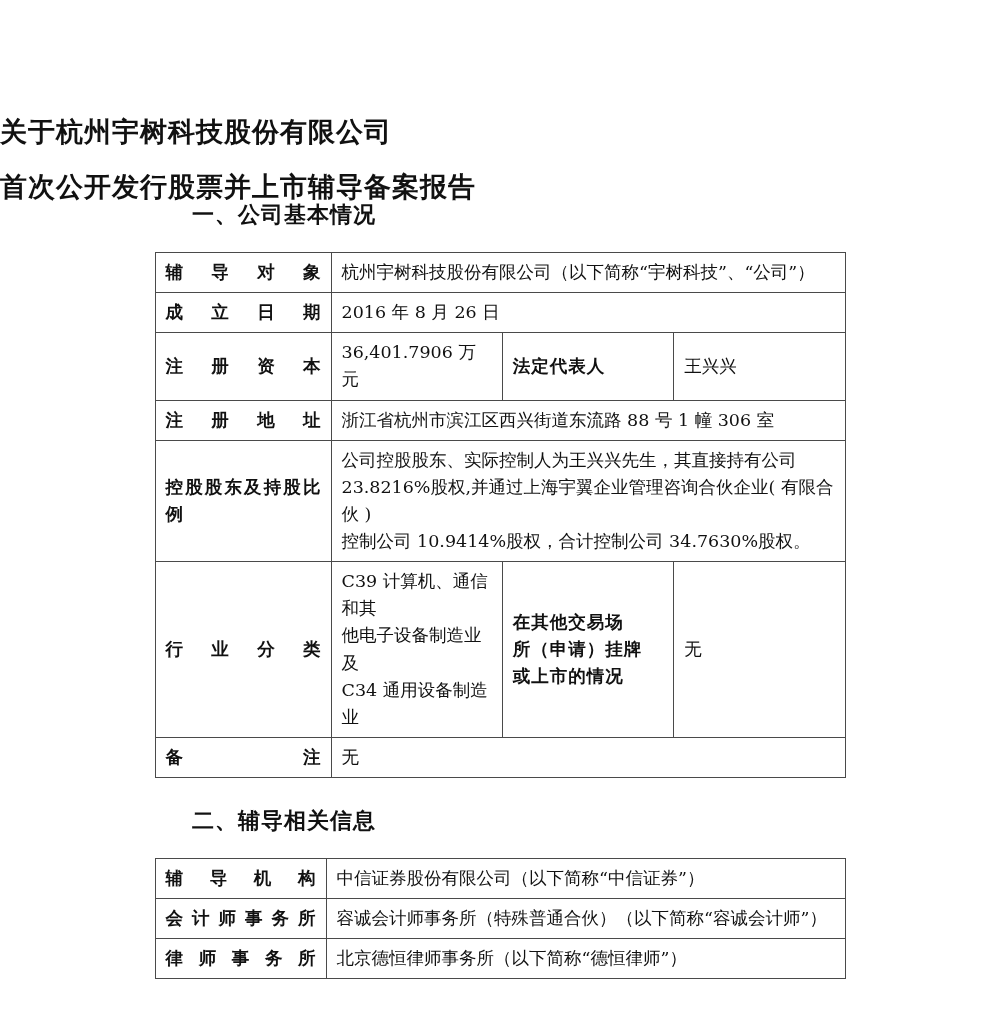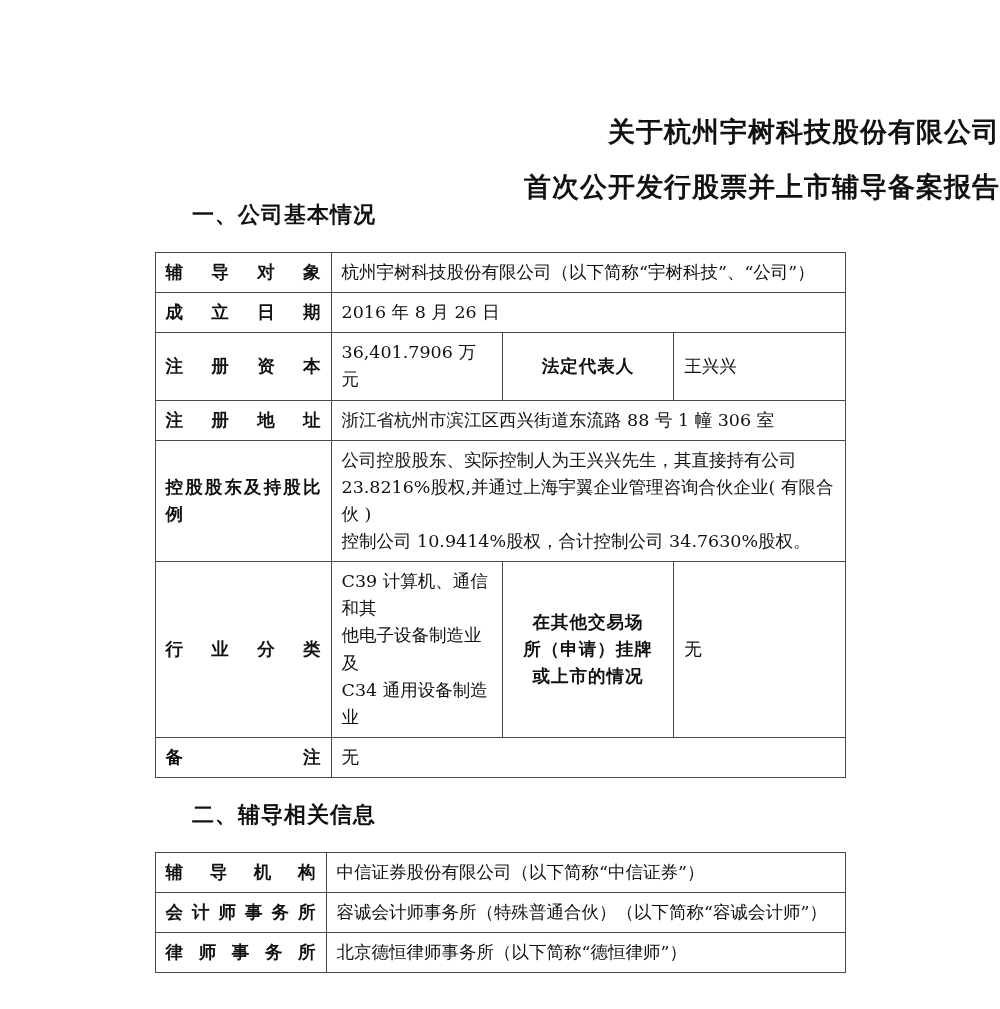--- a/index.html
+++ b/index.html
@@ -16,39 +16,39 @@
   }
   .page {
     width: 1000px;
     height: 1009px;
     position: relative;
     box-sizing: border-box;
     padding: 0;
     overflow: hidden;
   }
   .doc-title {
-    text-align: right;
+    text-align: left;
     font-weight: bold;
     font-size: 27px;
     line-height: 1.0;
     letter-spacing: 1px;
     color: #111;
   }
   .doc-title .line1 { display: block; padding-top: 118px; }
   .doc-title .line2 { display: block; padding-top: 28px; }
 
   .section-heading {
     font-weight: bold;
     font-size: 22px;
     letter-spacing: 1px;
     margin-left: 192px;
     color: #111;
   }
   .section-1 { }
-  .section-2 { margin-top: 22px; }
+  .section-2 { margin-top: 28px; }
 
   table.doc-table {
     border-collapse: collapse;
     margin: 22px auto 0 auto;
     width: 691px;
     table-layout: fixed;
   }
   table.doc-table td {
     border: 1px solid #4a4a4a;
     padding: 6px 10px;
@@ -64,21 +64,20 @@
     width: 155px;
     padding-left: 16px;
     padding-right: 16px;
   }
   td.value {
     text-align: left;
     padding-left: 12px;
   }
   td.mid-label {
     font-weight: bold;
-    text-align: center;
     width: 180px;
     letter-spacing: 1px;
   }
   td.small-val {
     width: 225px;
     padding-left: 12px;
   }
   td.multiline {
     line-height: 1.6;
     padding-top: 7px;

